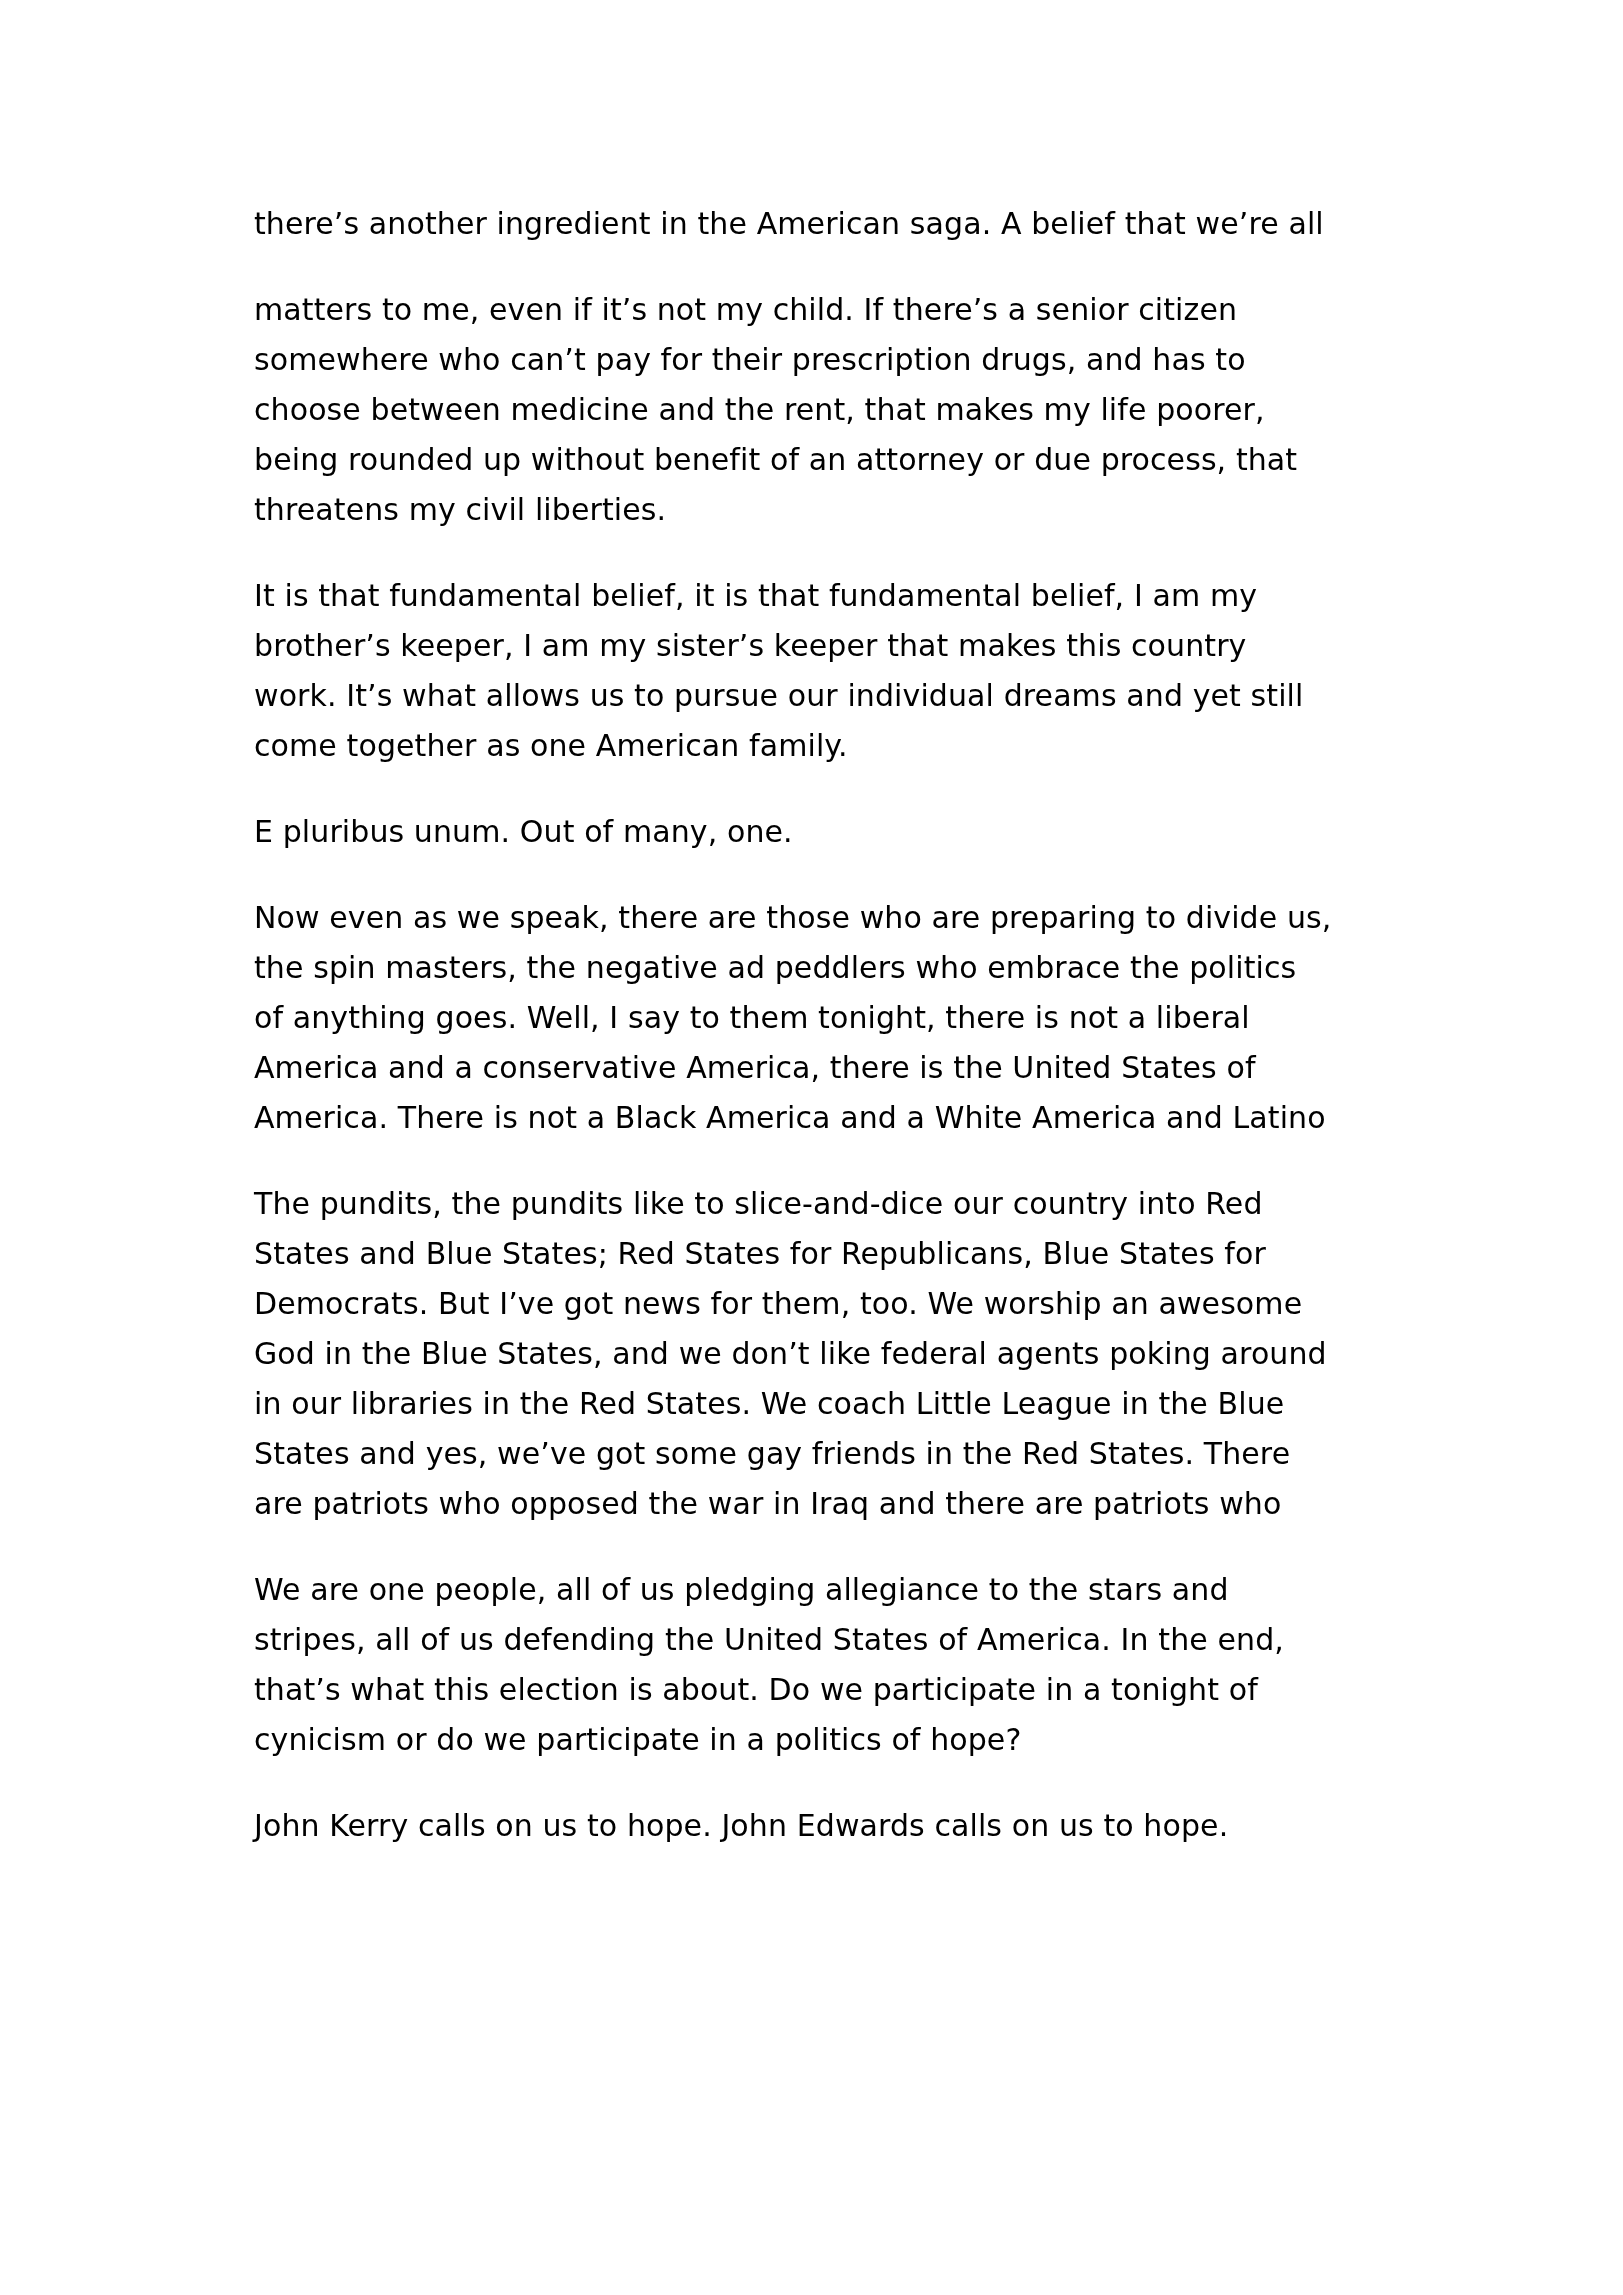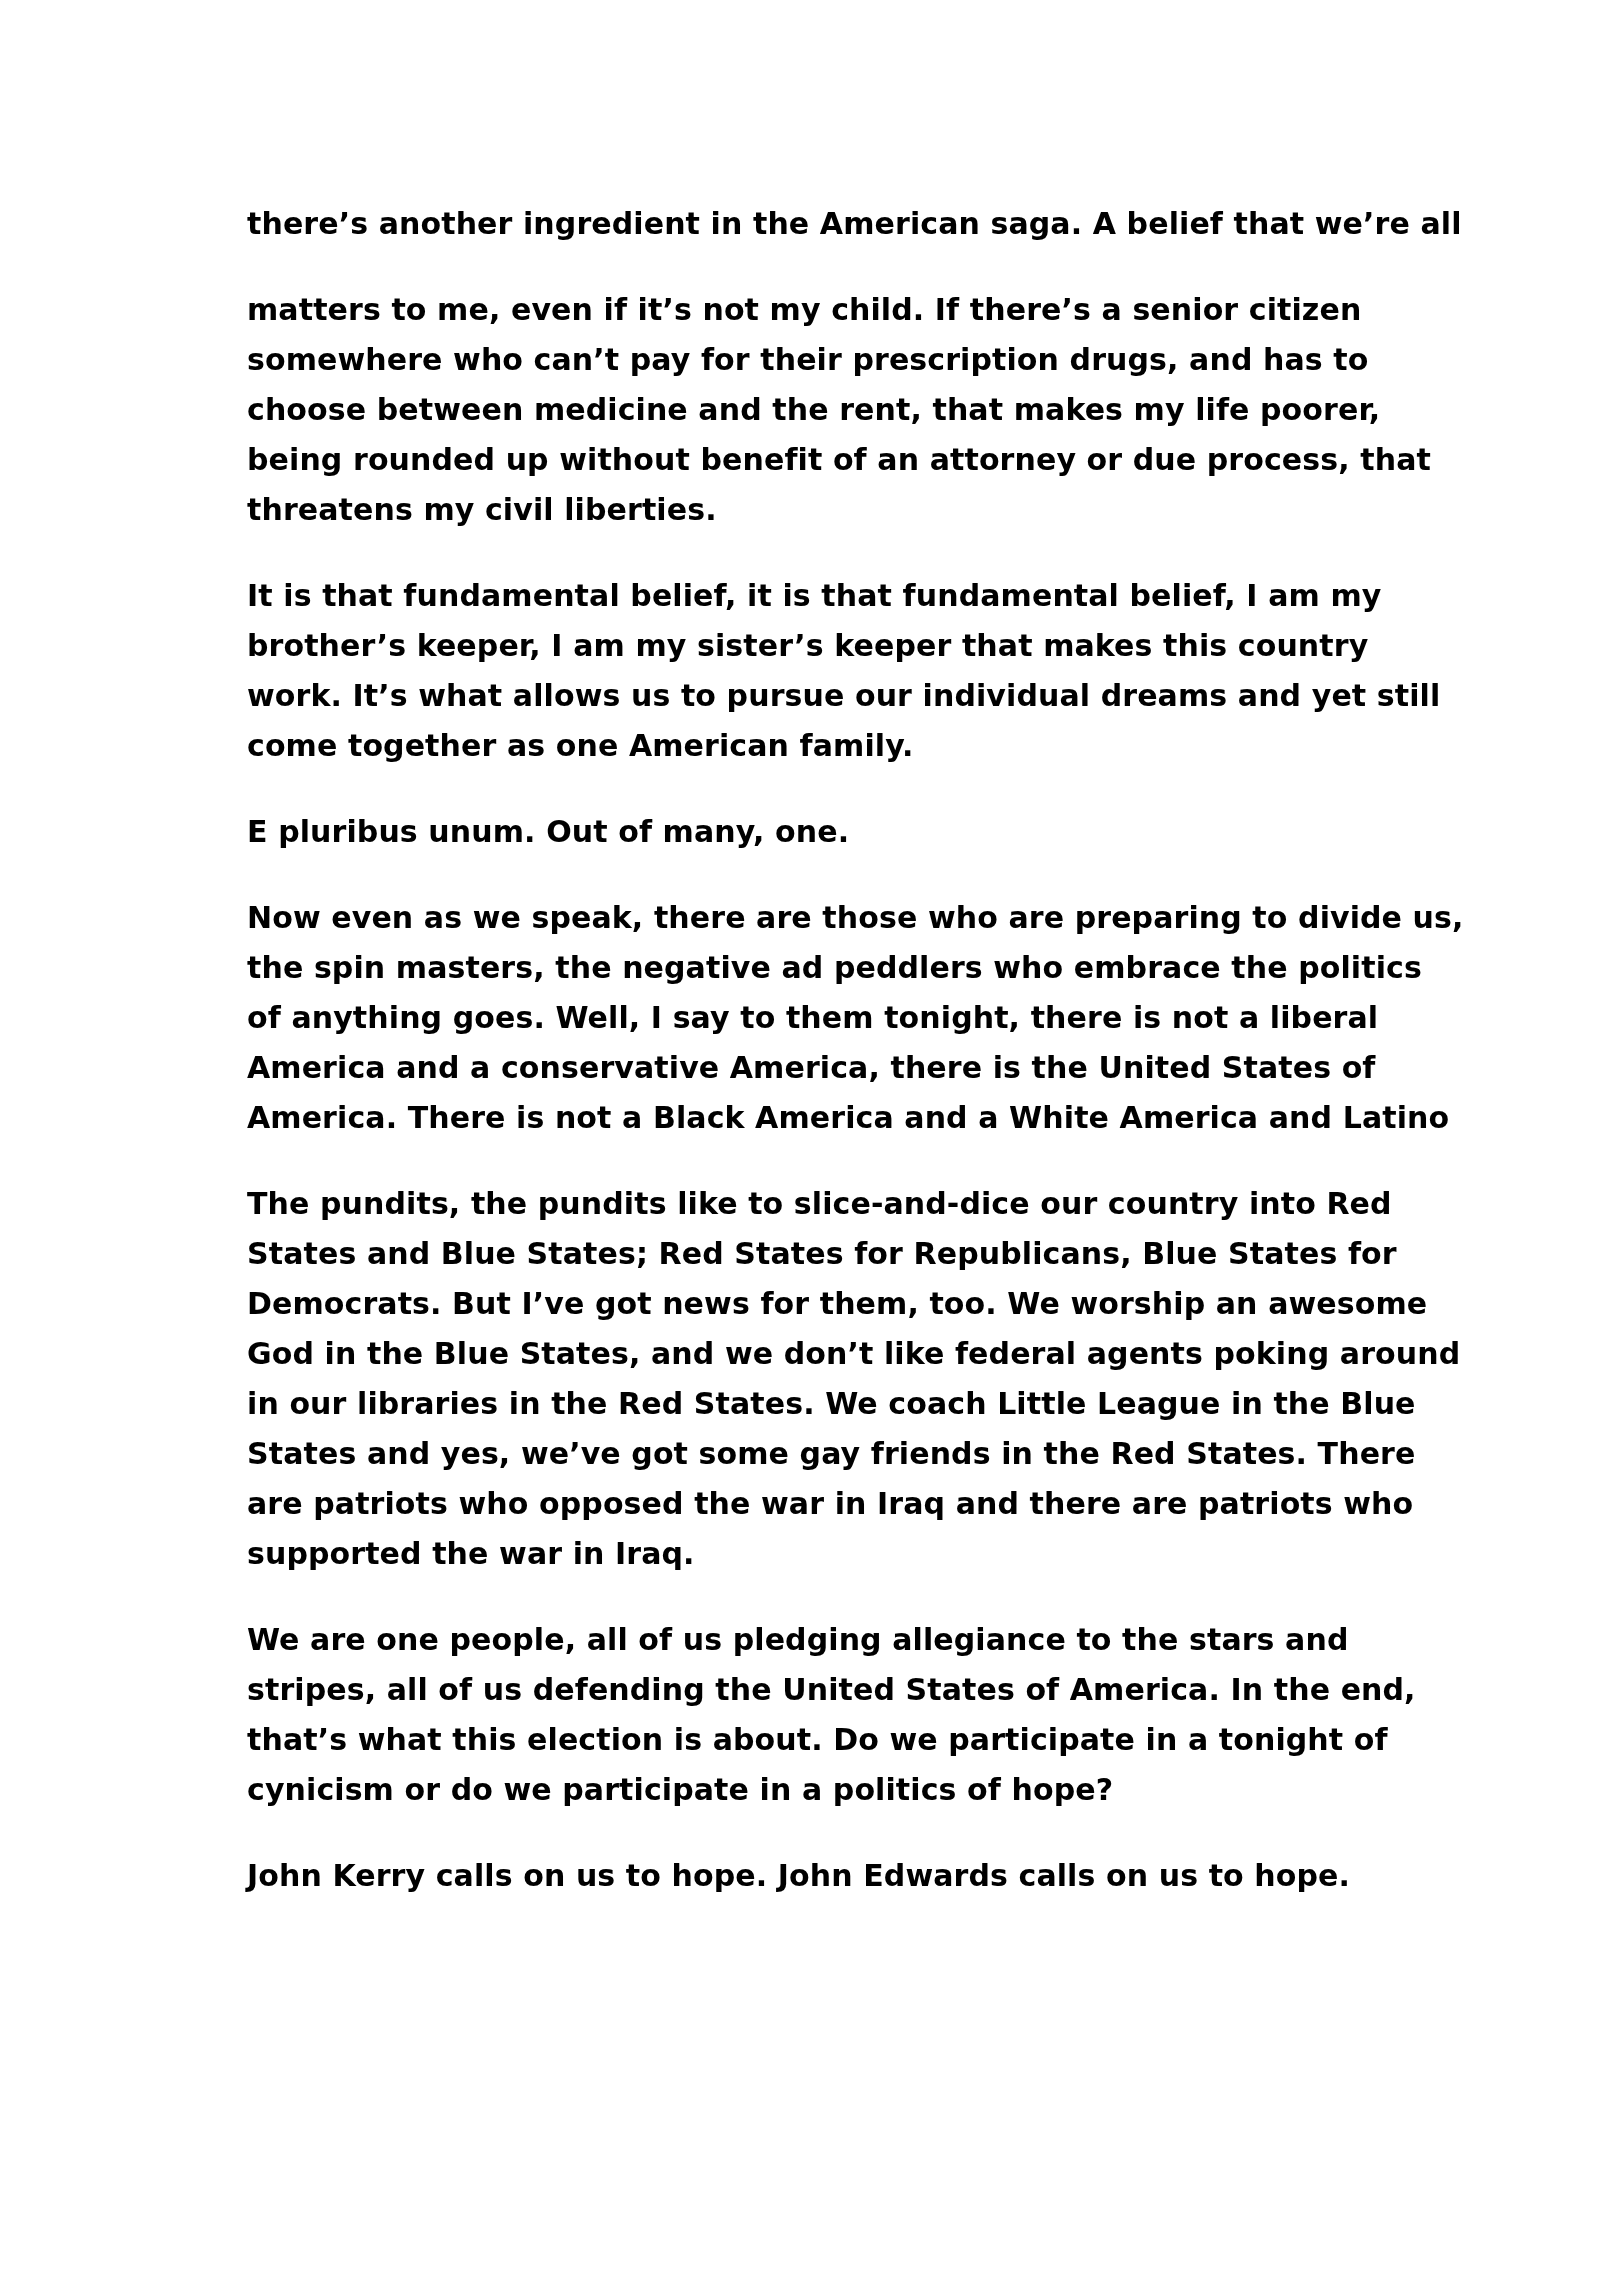--- a/index.html
+++ b/index.html
@@ -26,23 +26,22 @@
     left: 247px;
     top: 199px;
     width: 1178px;
     font-family: "DejaVu Sans", sans-serif;
     font-size: 30px;
     line-height: 50px;
     color: #000000;
     letter-spacing: 0.1px;
   }
   .para {
-    margin: 0 0 36px 0;
+    margin: 0 0 36px 7px;
     padding: 0;
-    font-weight: bold;
   }
   .line {
     display: block;
     white-space: nowrap;
   }
 </style>
 </head>
 <body>
 
 <div class="page">
@@ -80,21 +79,20 @@
     </p>
 
     <p class="para">
       <span class="line">The pundits, the pundits like to slice-and-dice our country into Red</span>
       <span class="line">States and Blue States; Red States for Republicans, Blue States for</span>
       <span class="line">Democrats. But I’ve got news for them, too. We worship an awesome</span>
       <span class="line">God in the Blue States, and we don’t like federal agents poking around</span>
       <span class="line">in our libraries in the Red States. We coach Little League in the Blue</span>
       <span class="line">States and yes, we’ve got some gay friends in the Red States. There</span>
       <span class="line">are patriots who opposed the war in Iraq and there are patriots who</span>
-      <span class="line">supported the war in Iraq.</span>
     </p>
 
     <p class="para">
       <span class="line">We are one people, all of us pledging allegiance to the stars and</span>
       <span class="line">stripes, all of us defending the United States of America. In the end,</span>
       <span class="line">that’s what this election is about. Do we participate in a tonight of</span>
       <span class="line">cynicism or do we participate in a politics of hope?</span>
     </p>
 
     <p class="para">

